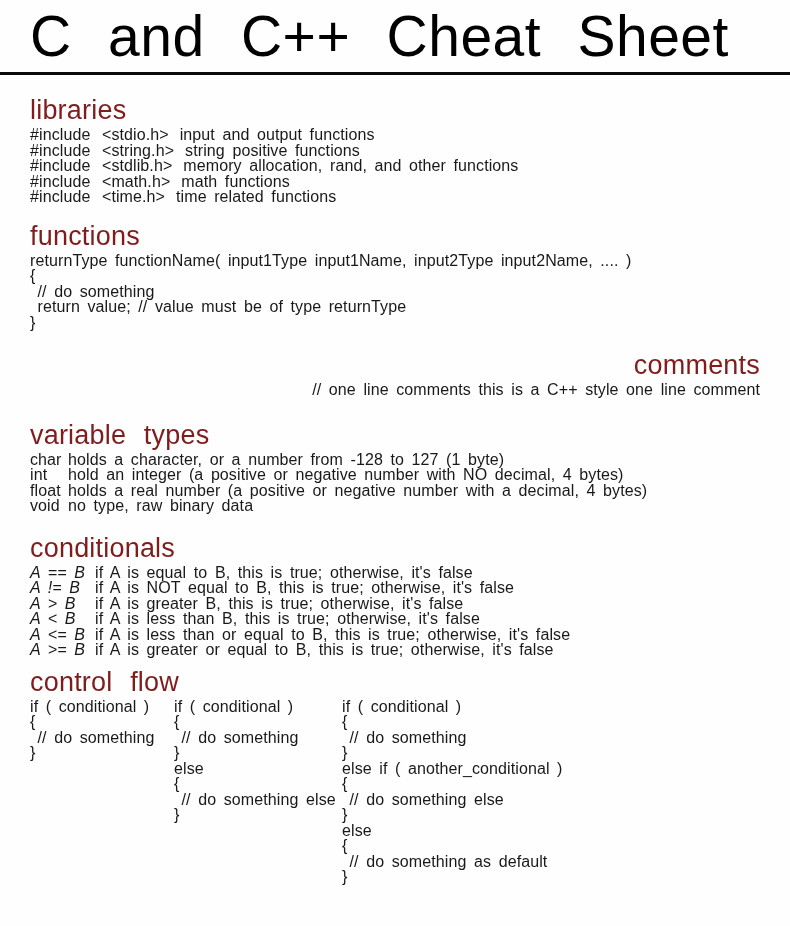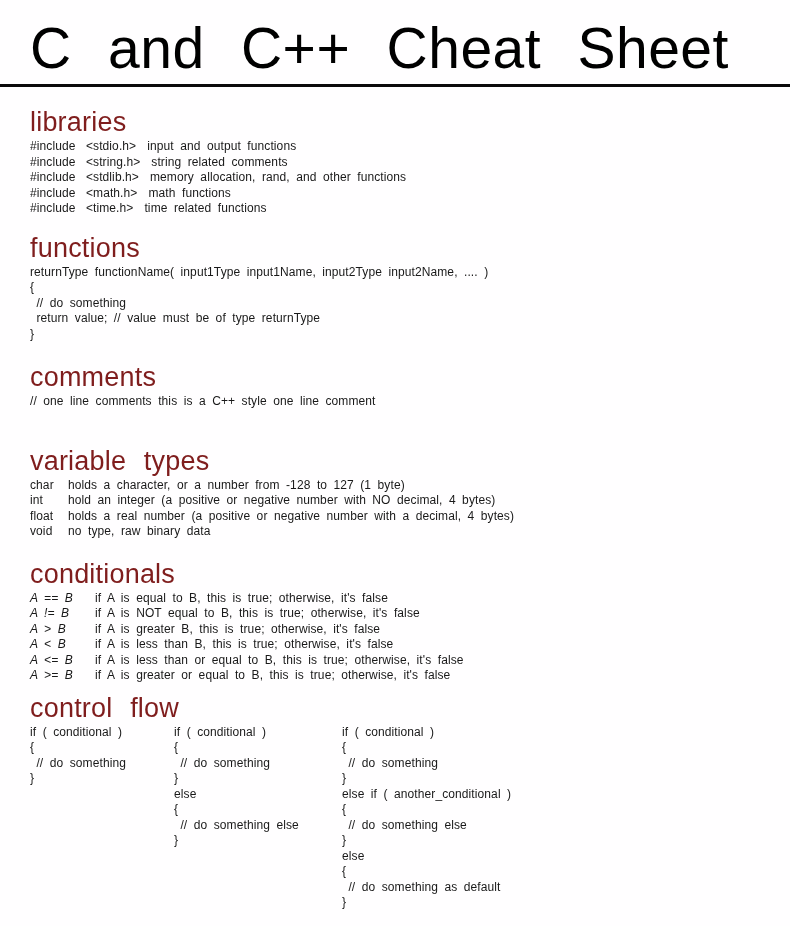--- a/index.html
+++ b/index.html
@@ -9,21 +9,21 @@
   }
   .page {
     position: relative;
     width: 790px;
     height: 926px;
     background: #fffeff;
     color: #191919;
     font-family: "Liberation Sans", sans-serif;
     overflow: hidden;
     box-sizing: border-box;
-    padding: 12px 30px;
+    padding: 0 30px;
   }
   .doc-title {
     margin: 4px 0 0 0;
     font-size: 57px;
     line-height: 65px;
     font-weight: 400;
     color: #000;
     letter-spacing: 0.5px;
     word-spacing: 20px;
     white-space: nowrap;
@@ -36,30 +36,30 @@
   h2.section-heading {
     font-size: 27px;
     line-height: 30px;
     font-weight: 400;
     margin: 0 0 2px 0;
     word-spacing: 10px;
     letter-spacing: 0.2px;
     color: #7f1d1d;
   }
   .body-text, .code-line, .term-row {
-    font-size: 12px;
+    font-size: 16px;
     line-height: 15.5px;
     word-spacing: 3px;
     letter-spacing: 0.1px;
     white-space: pre-wrap;
   }
   .section-libraries { margin-top: 20px; }
   .section-functions { margin-top: 16px; }
-  .section-comments { margin-top: 20px; }
-  .section-variable-types { margin-top: 36px; }
+  .section-comments { margin-top: 20px; text-align: right; }
+  .section-variable-types { margin-top: 22px; }
   .section-conditionals { margin-top: 19px; }
   .section-control-flow { margin-top: 9px; }
 
   .lib-row { display: flex; }
   .lib-inc { word-spacing: 7px; margin-right: 11px; white-space: pre; }
   .lib-desc { white-space: pre; }
 
   .term-row { display: flex; }
   .term-row .term { flex: 0 0 38px; white-space: pre; }
   .term-row .desc { flex: 1; }
@@ -81,21 +81,21 @@
 
   <section class="section-libraries">
     <h2 class="section-heading">libraries</h2>
     <div>
       <div class="lib-row body-text">
         <span class="lib-inc">#include &lt;stdio.h&gt;</span>
         <span class="lib-desc">input and output functions</span>
       </div>
       <div class="lib-row body-text">
         <span class="lib-inc">#include &lt;string.h&gt;</span>
-        <span class="lib-desc">string related comments</span>
+        <span class="lib-desc">string positive functions</span>
       </div>
       <div class="lib-row body-text">
         <span class="lib-inc">#include &lt;stdlib.h&gt;</span>
         <span class="lib-desc">memory allocation, rand, and other functions</span>
       </div>
       <div class="lib-row body-text">
         <span class="lib-inc">#include &lt;math.h&gt;</span>
         <span class="lib-desc">math functions</span>
       </div>
       <div class="lib-row body-text">

